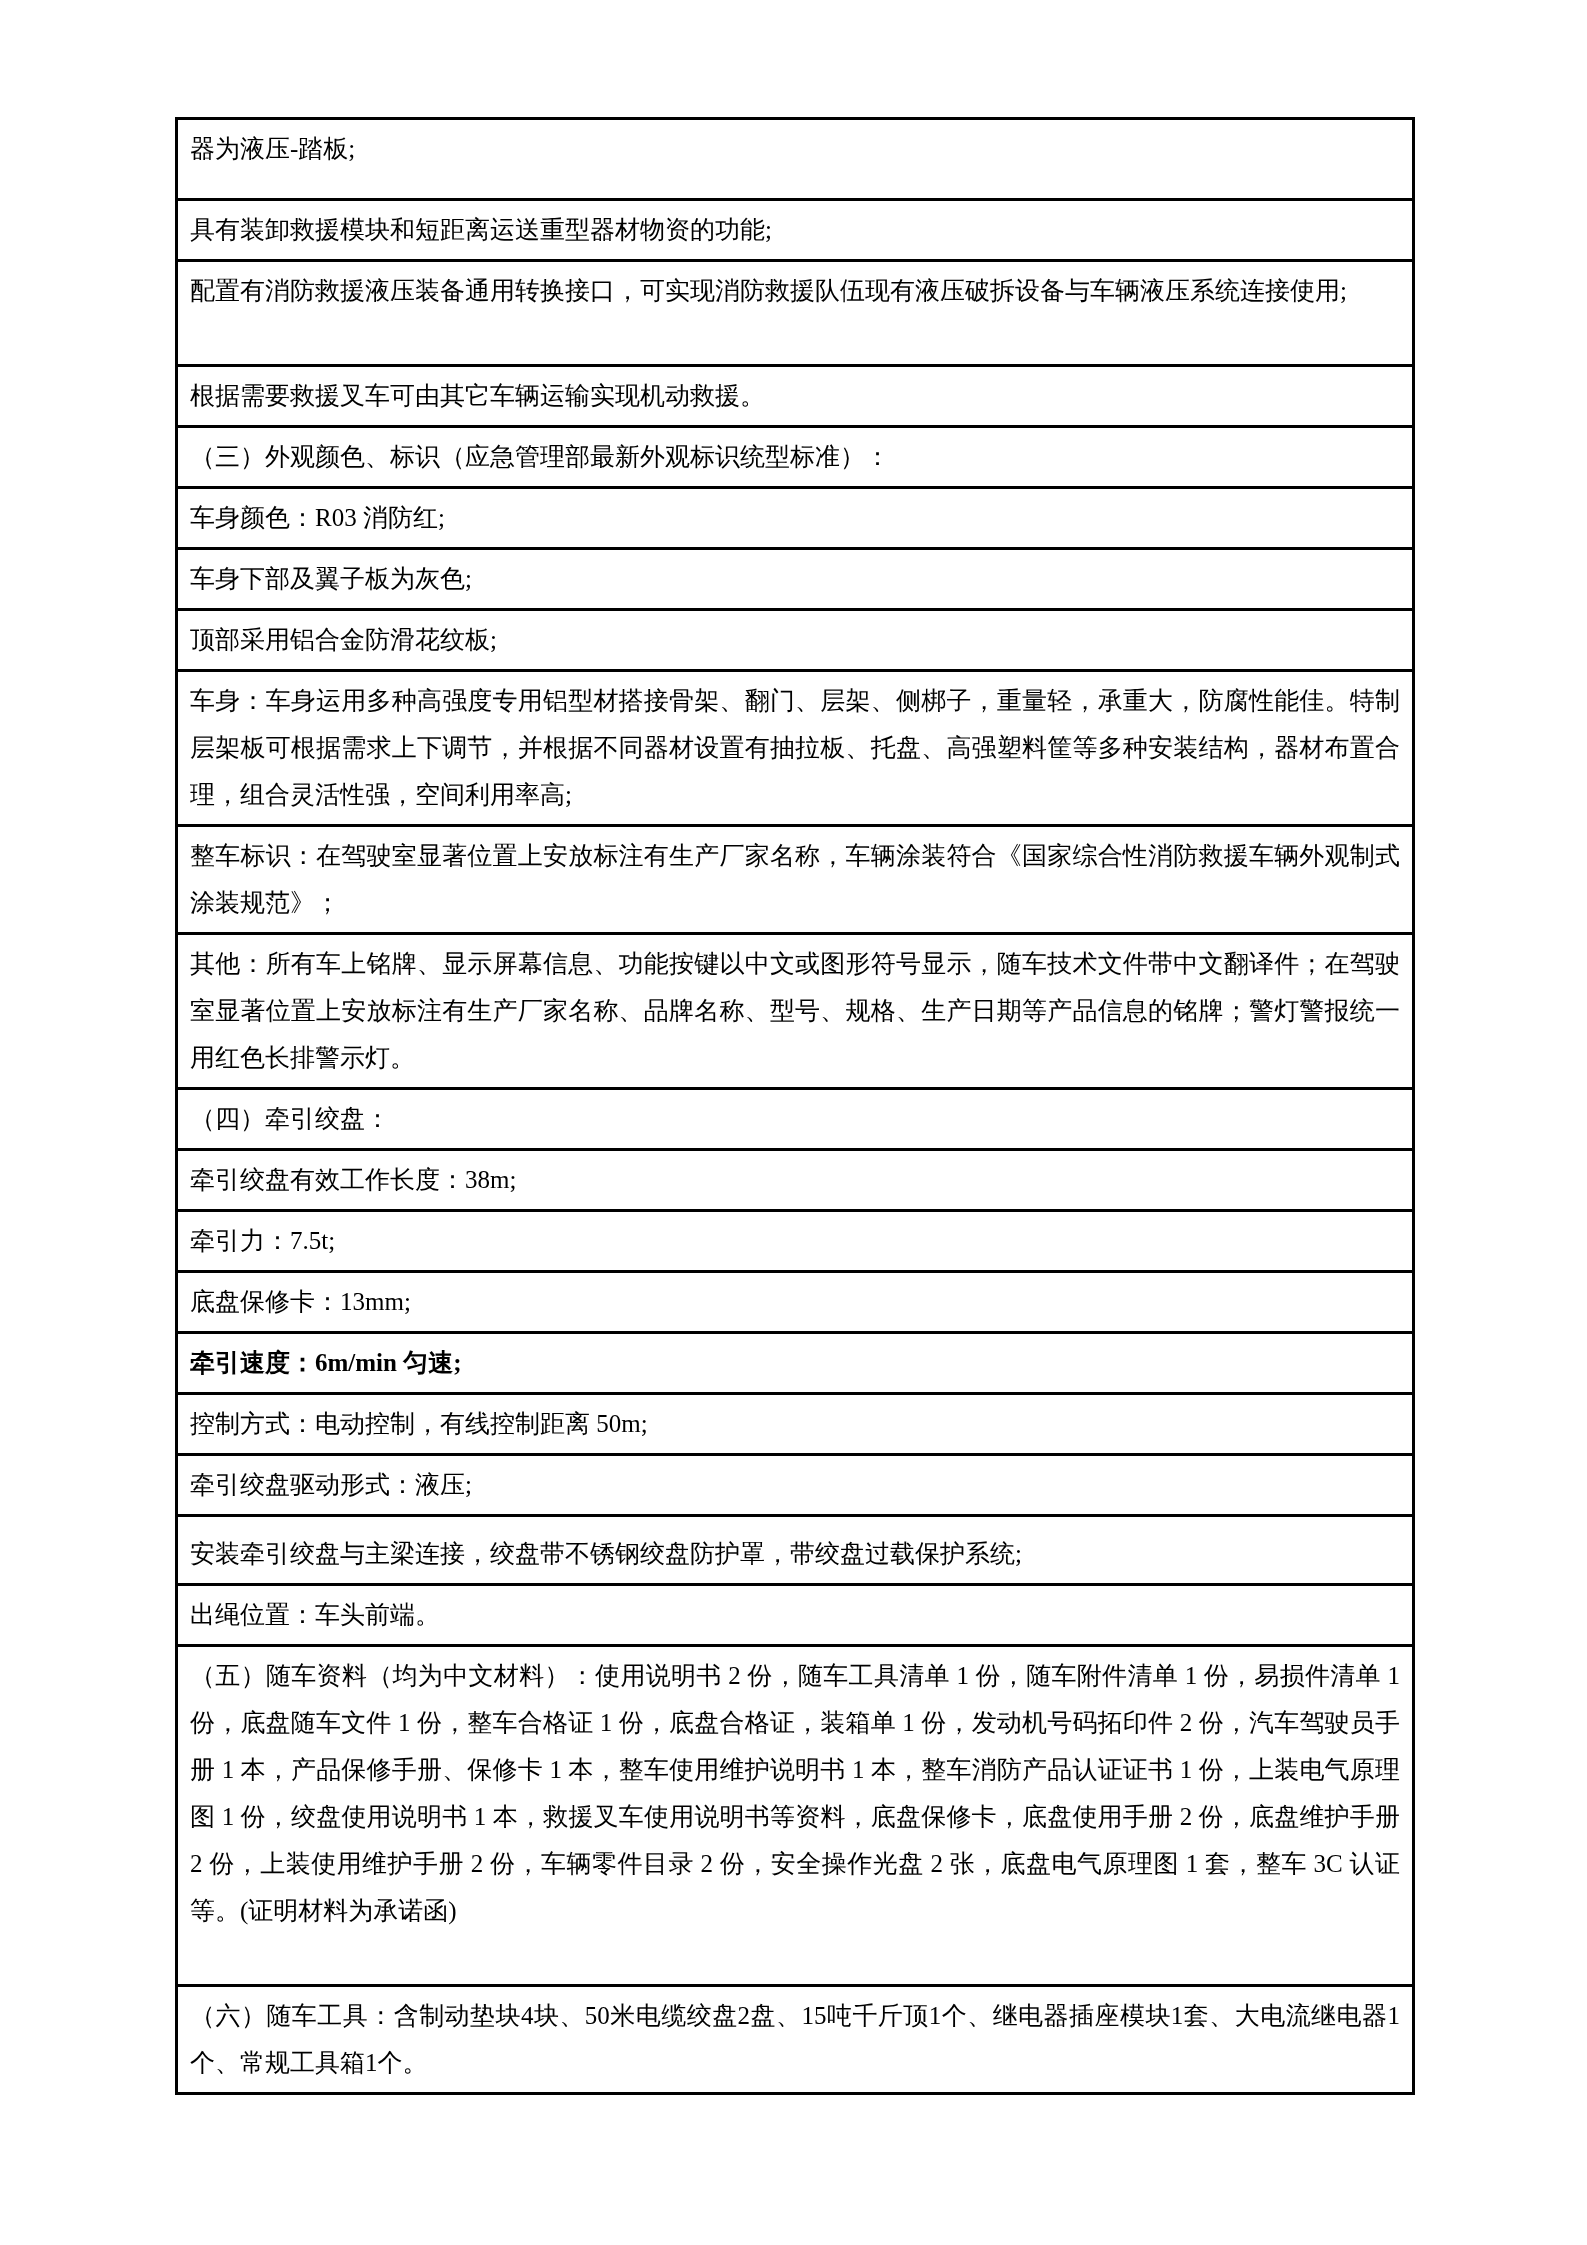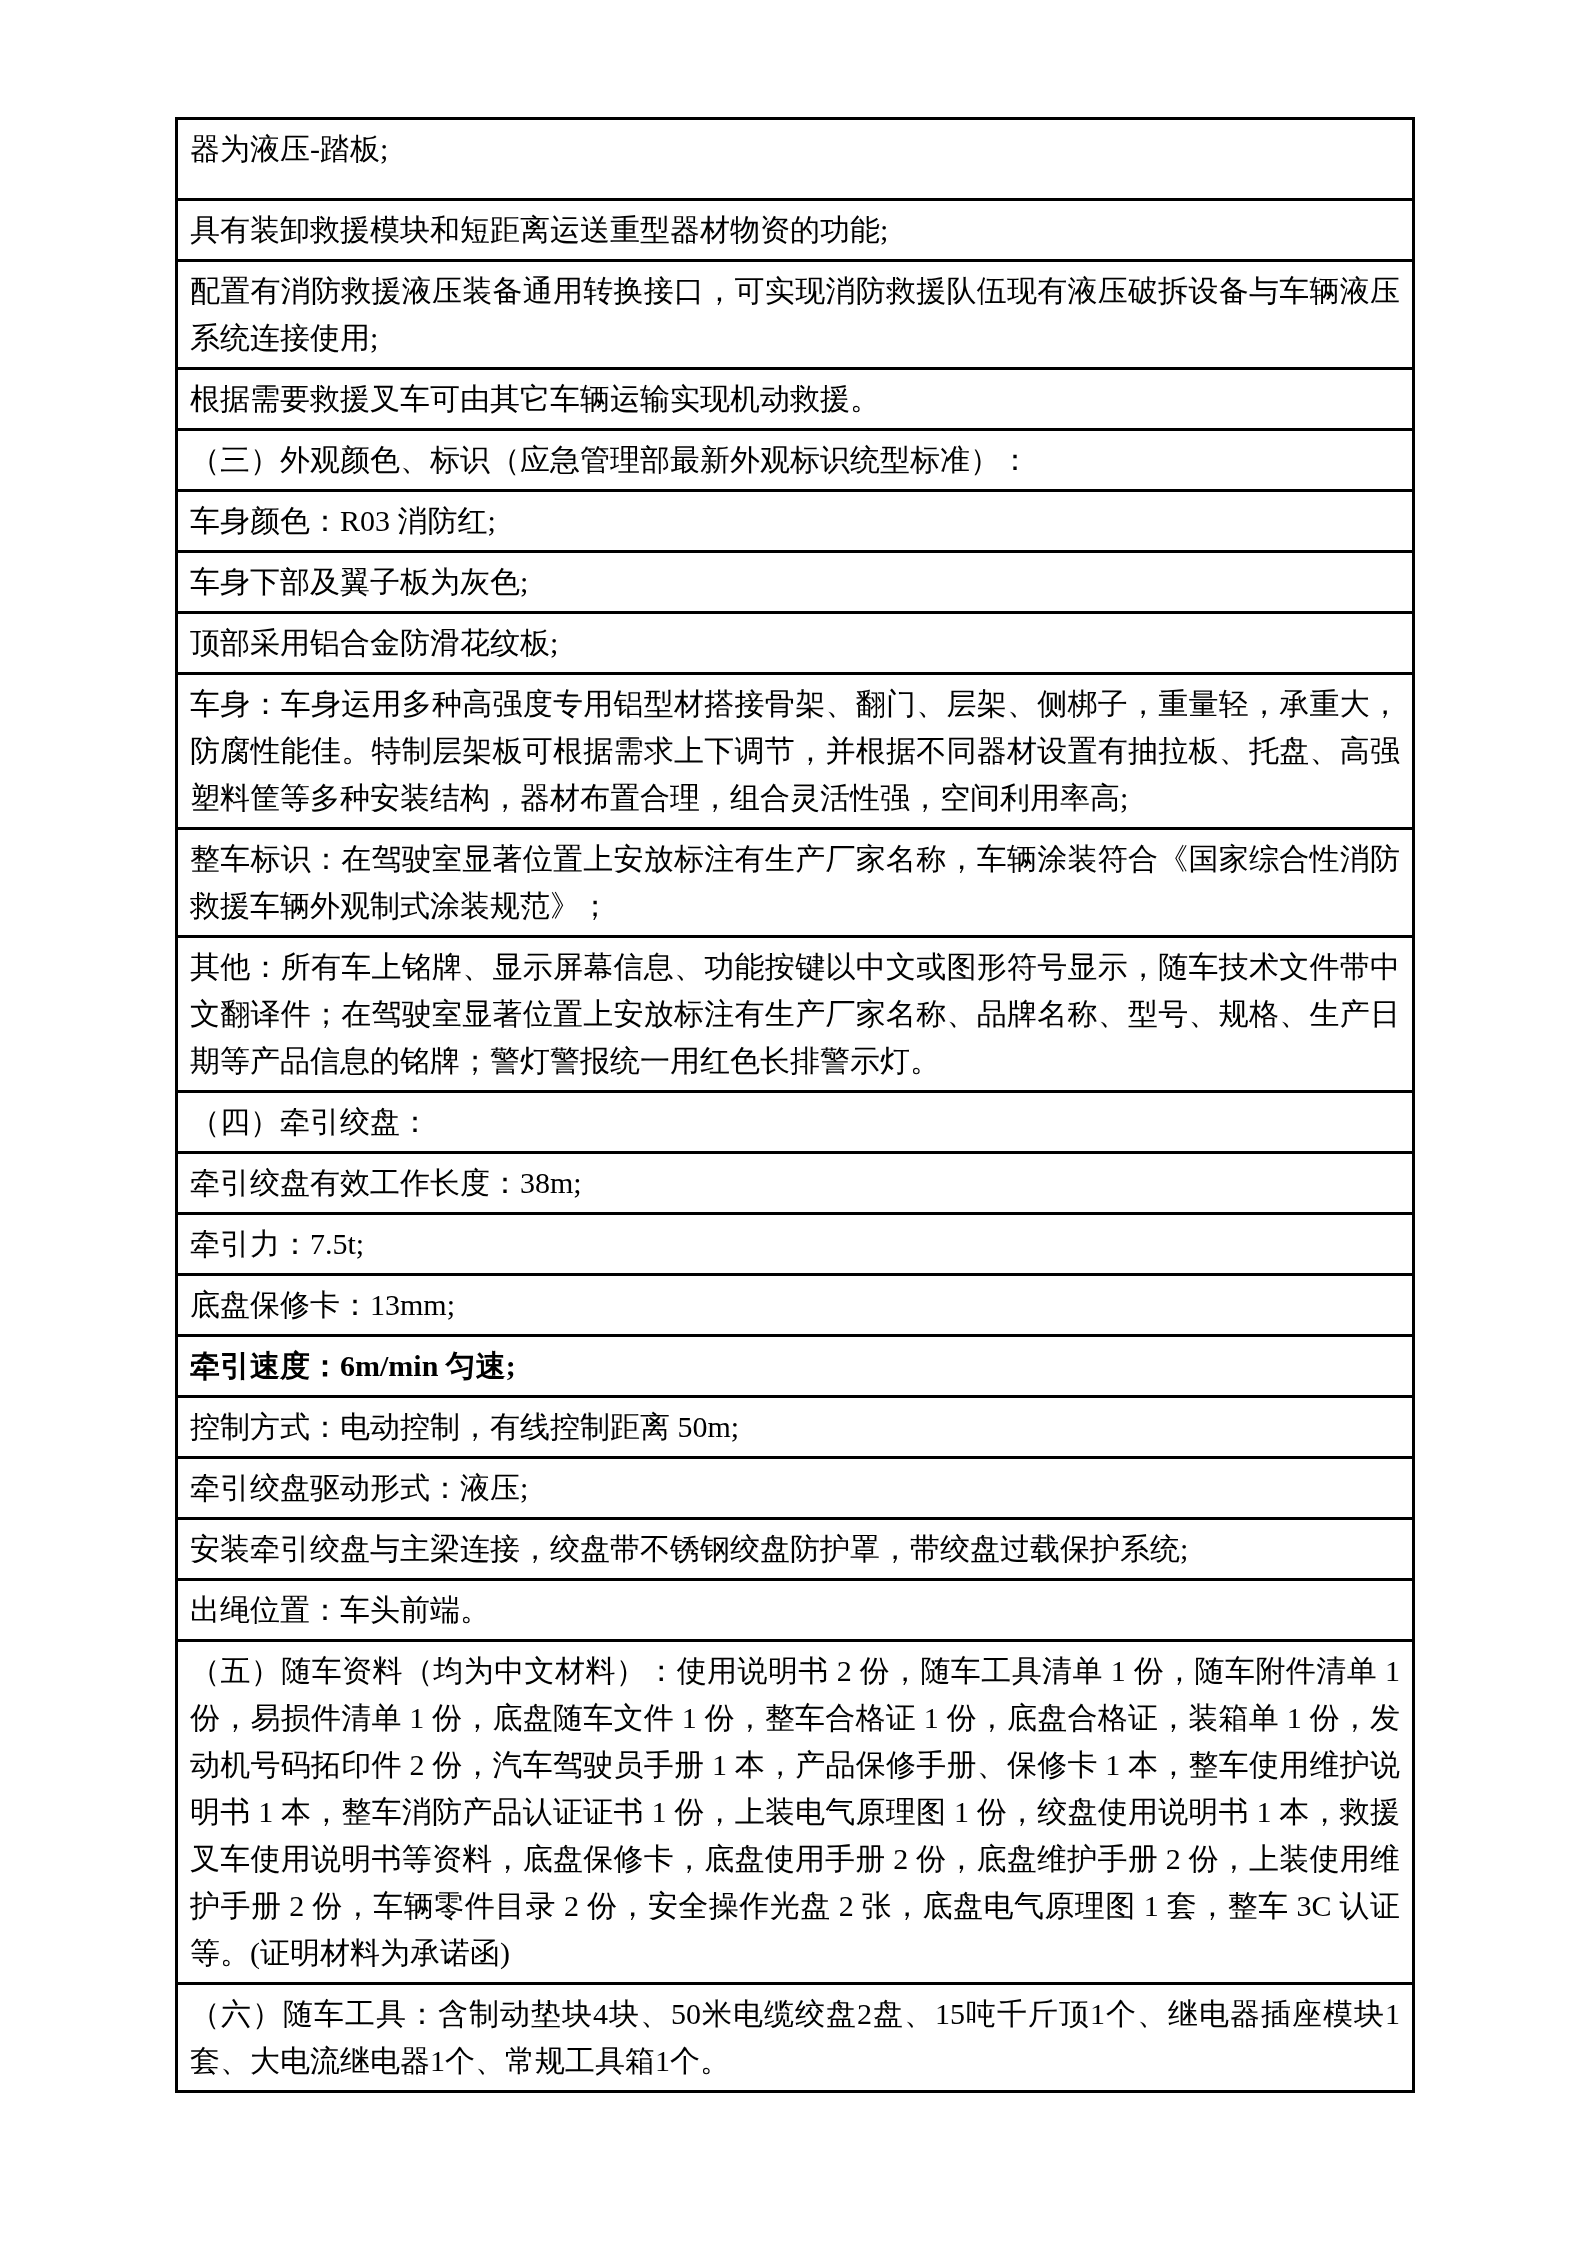--- a/index.html
+++ b/index.html
@@ -26,21 +26,21 @@
     width: 1240px;
     box-sizing: border-box;
     border: 3px solid #000000;
     border-bottom: none;
     background: #ffffff;
   }
   .doc-row {
     box-sizing: border-box;
     border-bottom: 3px solid #000000;
     padding: 5px 12px 6px 12px;
-    font-size: 30px;
+    font-size: 25px;
     line-height: 47px;
     text-align: justify;
     overflow: hidden;
     word-break: break-all;
   }
   .doc-row:first-child {
     padding-bottom: 26px; 
   }
   .doc-row .row-text {
     display: inline;
@@ -100,21 +100,21 @@
     </div>
       <div class="doc-row" style="min-height: 58px; font-weight: bold;">
       <span class="row-text">牵引速度：6m/min 匀速;</span>
     </div>
       <div class="doc-row" style="min-height: 58px;">
       <span class="row-text">控制方式：电动控制，有线控制距离 50m;</span>
     </div>
       <div class="doc-row" style="min-height: 58px;">
       <span class="row-text">牵引绞盘驱动形式：液压;</span>
     </div>
-      <div class="doc-row" style="min-height: 58px;">
+      <div class="doc-row" style="min-height: 58px; margin-top: 8px;">
       <span class="row-text">安装牵引绞盘与主梁连接，绞盘带不锈钢绞盘防护罩，带绞盘过载保护系统;</span>
     </div>
       <div class="doc-row" style="min-height: 58px;">
       <span class="row-text">出绳位置：车头前端。</span>
     </div>
       <div class="doc-row" style="min-height: 340px;">
       <span class="row-text">（五）随车资料（均为中文材料）：使用说明书 2 份，随车工具清单 1 份，随车附件清单 1 份，易损件清单 1 份，底盘随车文件 1 份，整车合格证 1 份，底盘合格证，装箱单 1 份，发动机号码拓印件 2 份，汽车驾驶员手册 1 本，产品保修手册、保修卡 1 本，整车使用维护说明书 1 本，整车消防产品认证证书 1 份，上装电气原理图 1 份，绞盘使用说明书 1 本，救援叉车使用说明书等资料，底盘保修卡，底盘使用手册 2 份，底盘维护手册 2 份，上装使用维护手册 2 份，车辆零件目录 2 份，安全操作光盘 2 张，底盘电气原理图 1 套，整车 3C 认证等。(证明材料为承诺函)</span>
     </div>
       <div class="doc-row" style="min-height: 105px;">
       <span class="row-text">（六）随车工具：含制动垫块4块、50米电缆绞盘2盘、15吨千斤顶1个、继电器插座模块1套、大电流继电器1个、常规工具箱1个。</span>

